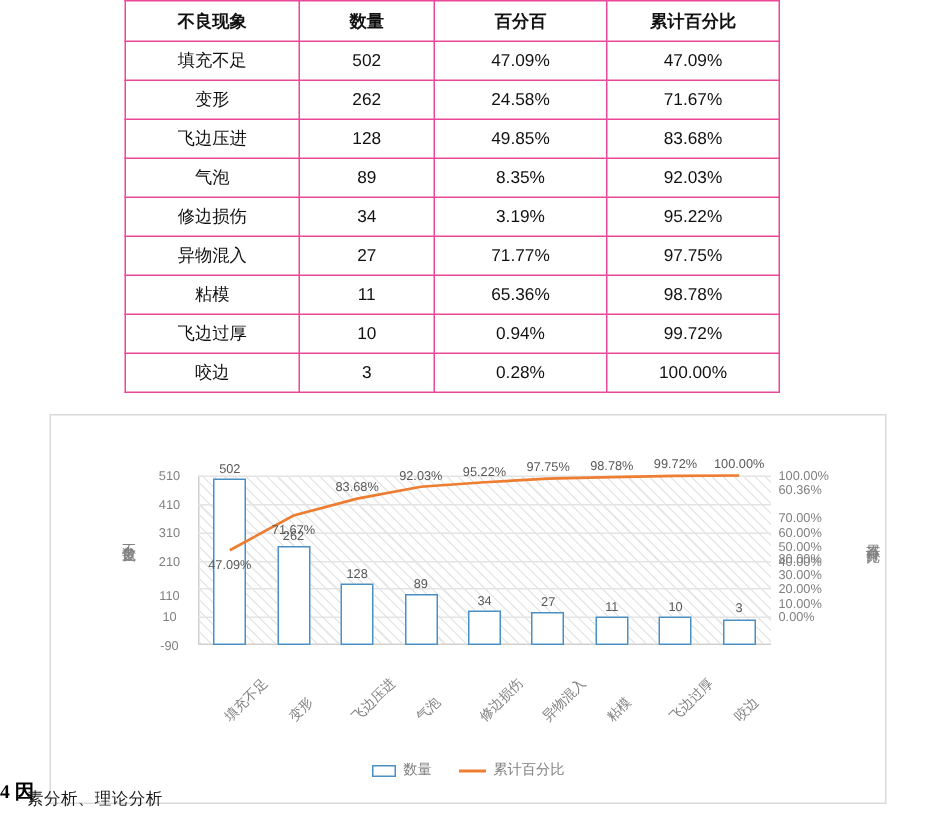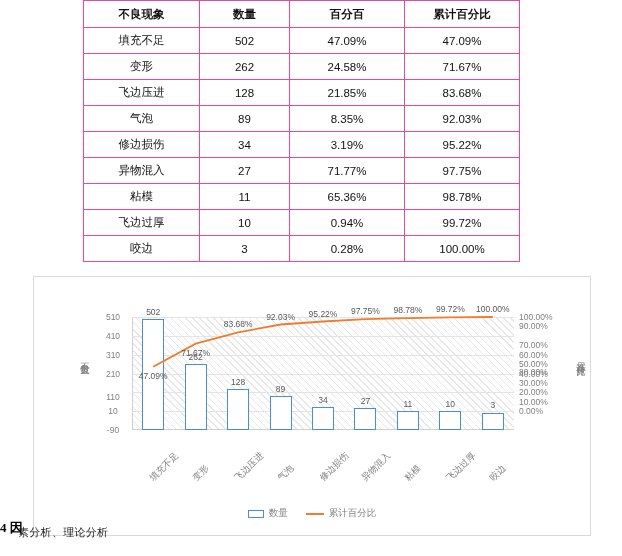--- a/index.html
+++ b/index.html
@@ -264,21 +264,21 @@
       </tr>
       <tr>
         <td>变形</td>
         <td>262</td>
         <td>24.58%</td>
         <td>71.67%</td>
       </tr>
       <tr>
         <td>飞边压进</td>
         <td>128</td>
-        <td>21.85%</td>
+        <td>49.85%</td>
         <td>83.68%</td>
       </tr>
       <tr>
         <td>气泡</td>
         <td>89</td>
         <td>8.35%</td>
         <td>92.03%</td>
       </tr>
       <tr>
         <td>修边损伤</td>
@@ -333,21 +333,21 @@
         <div class="ylabel-left" style="top: 0px;">510</div>
         <div class="ylabel-left" style="top: 18.8333px;">410</div>
         <div class="ylabel-left" style="top: 37.6667px;">310</div>
         <div class="ylabel-left" style="top: 56.5px;">210</div>
         <div class="ylabel-left" style="top: 80px;">110</div>
         <div class="ylabel-left" style="top: 94.1667px;">10</div>
         <div class="ylabel-left" style="top: 113px;">-90</div>
       </div>
     <div id="yticks-right">
         <div class="ylabel-right" style="top: 0px;">100.00%</div>
-        <div class="ylabel-right" style="top: 9.41667px;">90.00%</div>
+        <div class="ylabel-right" style="top: 9.41667px;">60.36%</div>
         <div class="ylabel-right" style="top: 18.8333px; margin-top: 36px;">80.00%</div>
         <div class="ylabel-right" style="top: 28.25px;">70.00%</div>
         <div class="ylabel-right" style="top: 37.6667px;">60.00%</div>
         <div class="ylabel-right" style="top: 47.0833px;">50.00%</div>
         <div class="ylabel-right" style="top: 56.5px;">40.00%</div>
         <div class="ylabel-right" style="top: 65.9167px;">30.00%</div>
         <div class="ylabel-right" style="top: 75.3333px;">20.00%</div>
         <div class="ylabel-right" style="top: 84.75px;">10.00%</div>
         <div class="ylabel-right" style="top: 94.1667px;">0.00%</div>
       </div>

